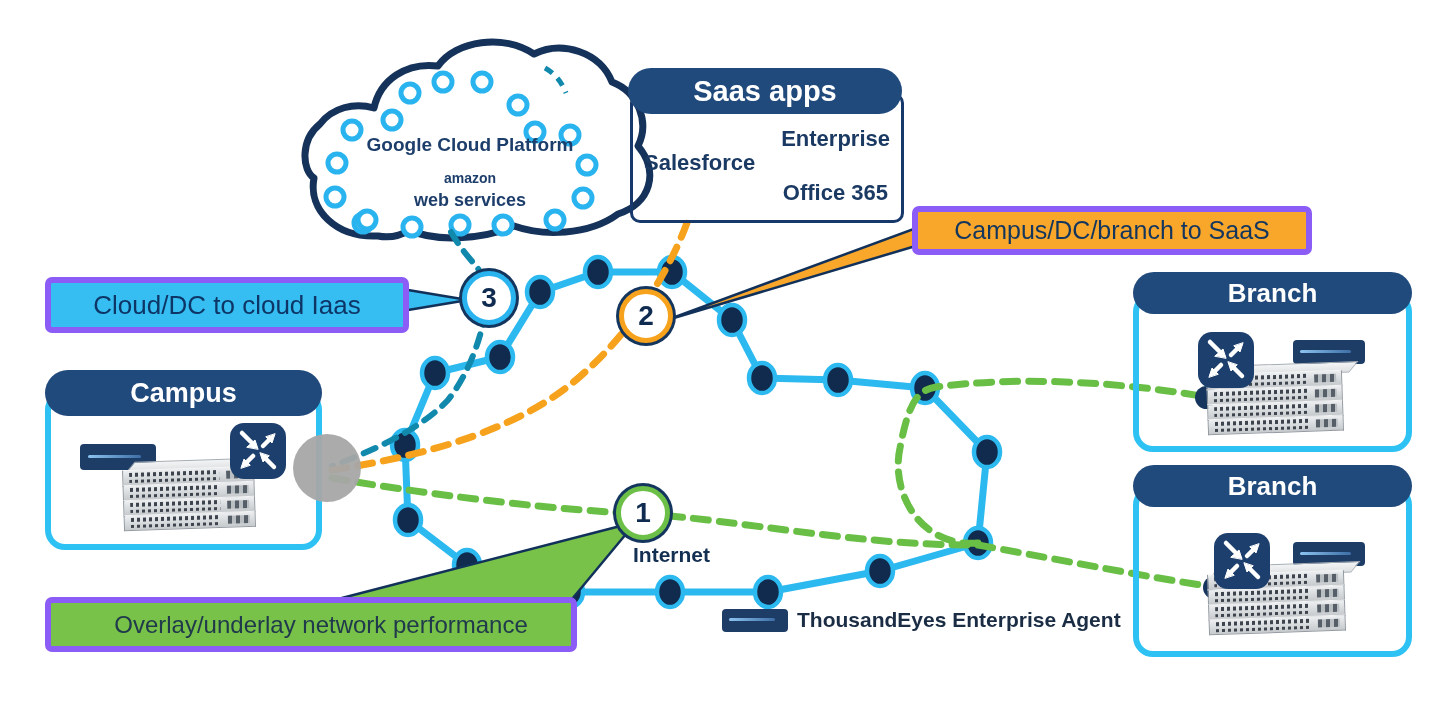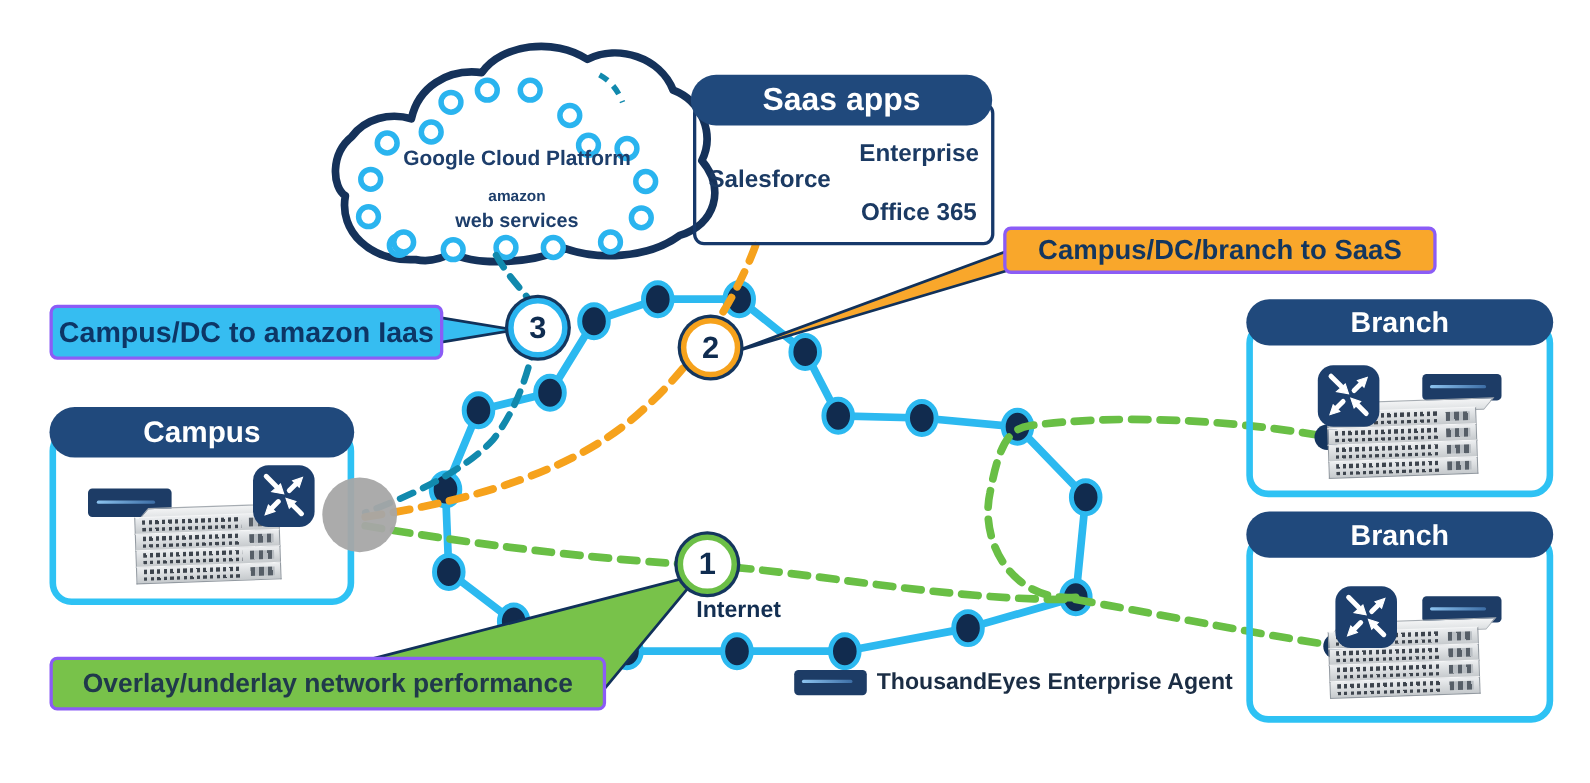--- a/index.html
+++ b/index.html
@@ -37,21 +37,21 @@
         border:1px solid #939aa1;border-top-color:#f4f5f6;position:relative;}
   .sunit + .sunit{margin-top:-1px;}
   .sunit::before{content:"";position:absolute;left:6px;right:34px;top:2px;bottom:2px;
         background:
           repeating-linear-gradient(90deg,#3d444d 0 3px,transparent 3px 6px) 0 0/100% 4px no-repeat,
           repeating-linear-gradient(90deg,#3d444d 0 3px,transparent 3px 6px) 0 7px/100% 4px no-repeat;}
   .sunit::after{content:"";position:absolute;right:5px;top:3px;bottom:3px;width:22px;
         background:repeating-linear-gradient(90deg,#565e67 0 4px,#b9bec3 4px 8px);}
 
   
-  .callout{position:absolute;border:3px solid #8b5cf6;border-radius:7px;font-weight:bold;
+  .callout{position:absolute;border:6px solid #8b5cf6;border-radius:7px;font-weight:normal;
         display:flex;align-items:center;justify-content:center;z-index:4;}
   .callout.cyan{background:#36bdf1;color:#0d3666;font-size:26px;}
   .callout.orange{background:#f9a72b;color:#13365f;font-size:25px;}
   .callout.green{background:#78c24a;color:#20394b;font-size:24px;}
 
   
   .num-circle{position:absolute;width:44px;height:44px;border-radius:50%;background:#fff;
         display:flex;align-items:center;justify-content:center;font-weight:bold;
         font-size:28px;color:#0f2c50;box-shadow:0 0 0 3px #14365e;z-index:5;}
   .num-circle.c1{border:5px solid #6cbf47;}
@@ -228,23 +228,23 @@
   </div>
   <div class="badge" style="left:160px;top:77px;width:72px;height:24px;"></div>
   <div class="switch" style="left:75px;top:107px;width:137px;">
     <div class="sunit"></div>
     <div class="sunit"></div>
     <div class="sunit"></div>
     <div class="sunit"></div>
   </div>
 </div>
 
-<div class="callout cyan" style="left:45px;top:277px;width:352px;height:44px;">Campus/DC to amazon Iaas</div>
+<div class="callout cyan" style="left:45px;top:277px;width:352px;height:44px;">Cloud/DC to cloud Iaas</div>
 <div class="callout orange" style="left:912px;top:206px;width:388px;height:37px;">Campus/DC/branch to SaaS</div>
-<div class="callout green" style="left:45px;top:597px;width:500px;height:43px;">Overlay/underlay network performance</div>
+<div class="callout green" style="left:45px;top:597px;width:500px;height:43px;padding-left:20px;">Overlay/underlay network performance</div>
 
 <div class="num-circle c1" style="left:616px;top:486px;">1</div>
 <div class="num-circle c2" style="left:619px;top:289px;">2</div>
 <div class="num-circle c3" style="left:462px;top:271px;">3</div>
 
 <div class="floor-label" style="left:633px;top:543px;font-size:21px;">Internet</div>
 <div class="legend">
   <span class="badge"></span>
   <span class="txt">ThousandEyes Enterprise Agent</span>
 </div>

